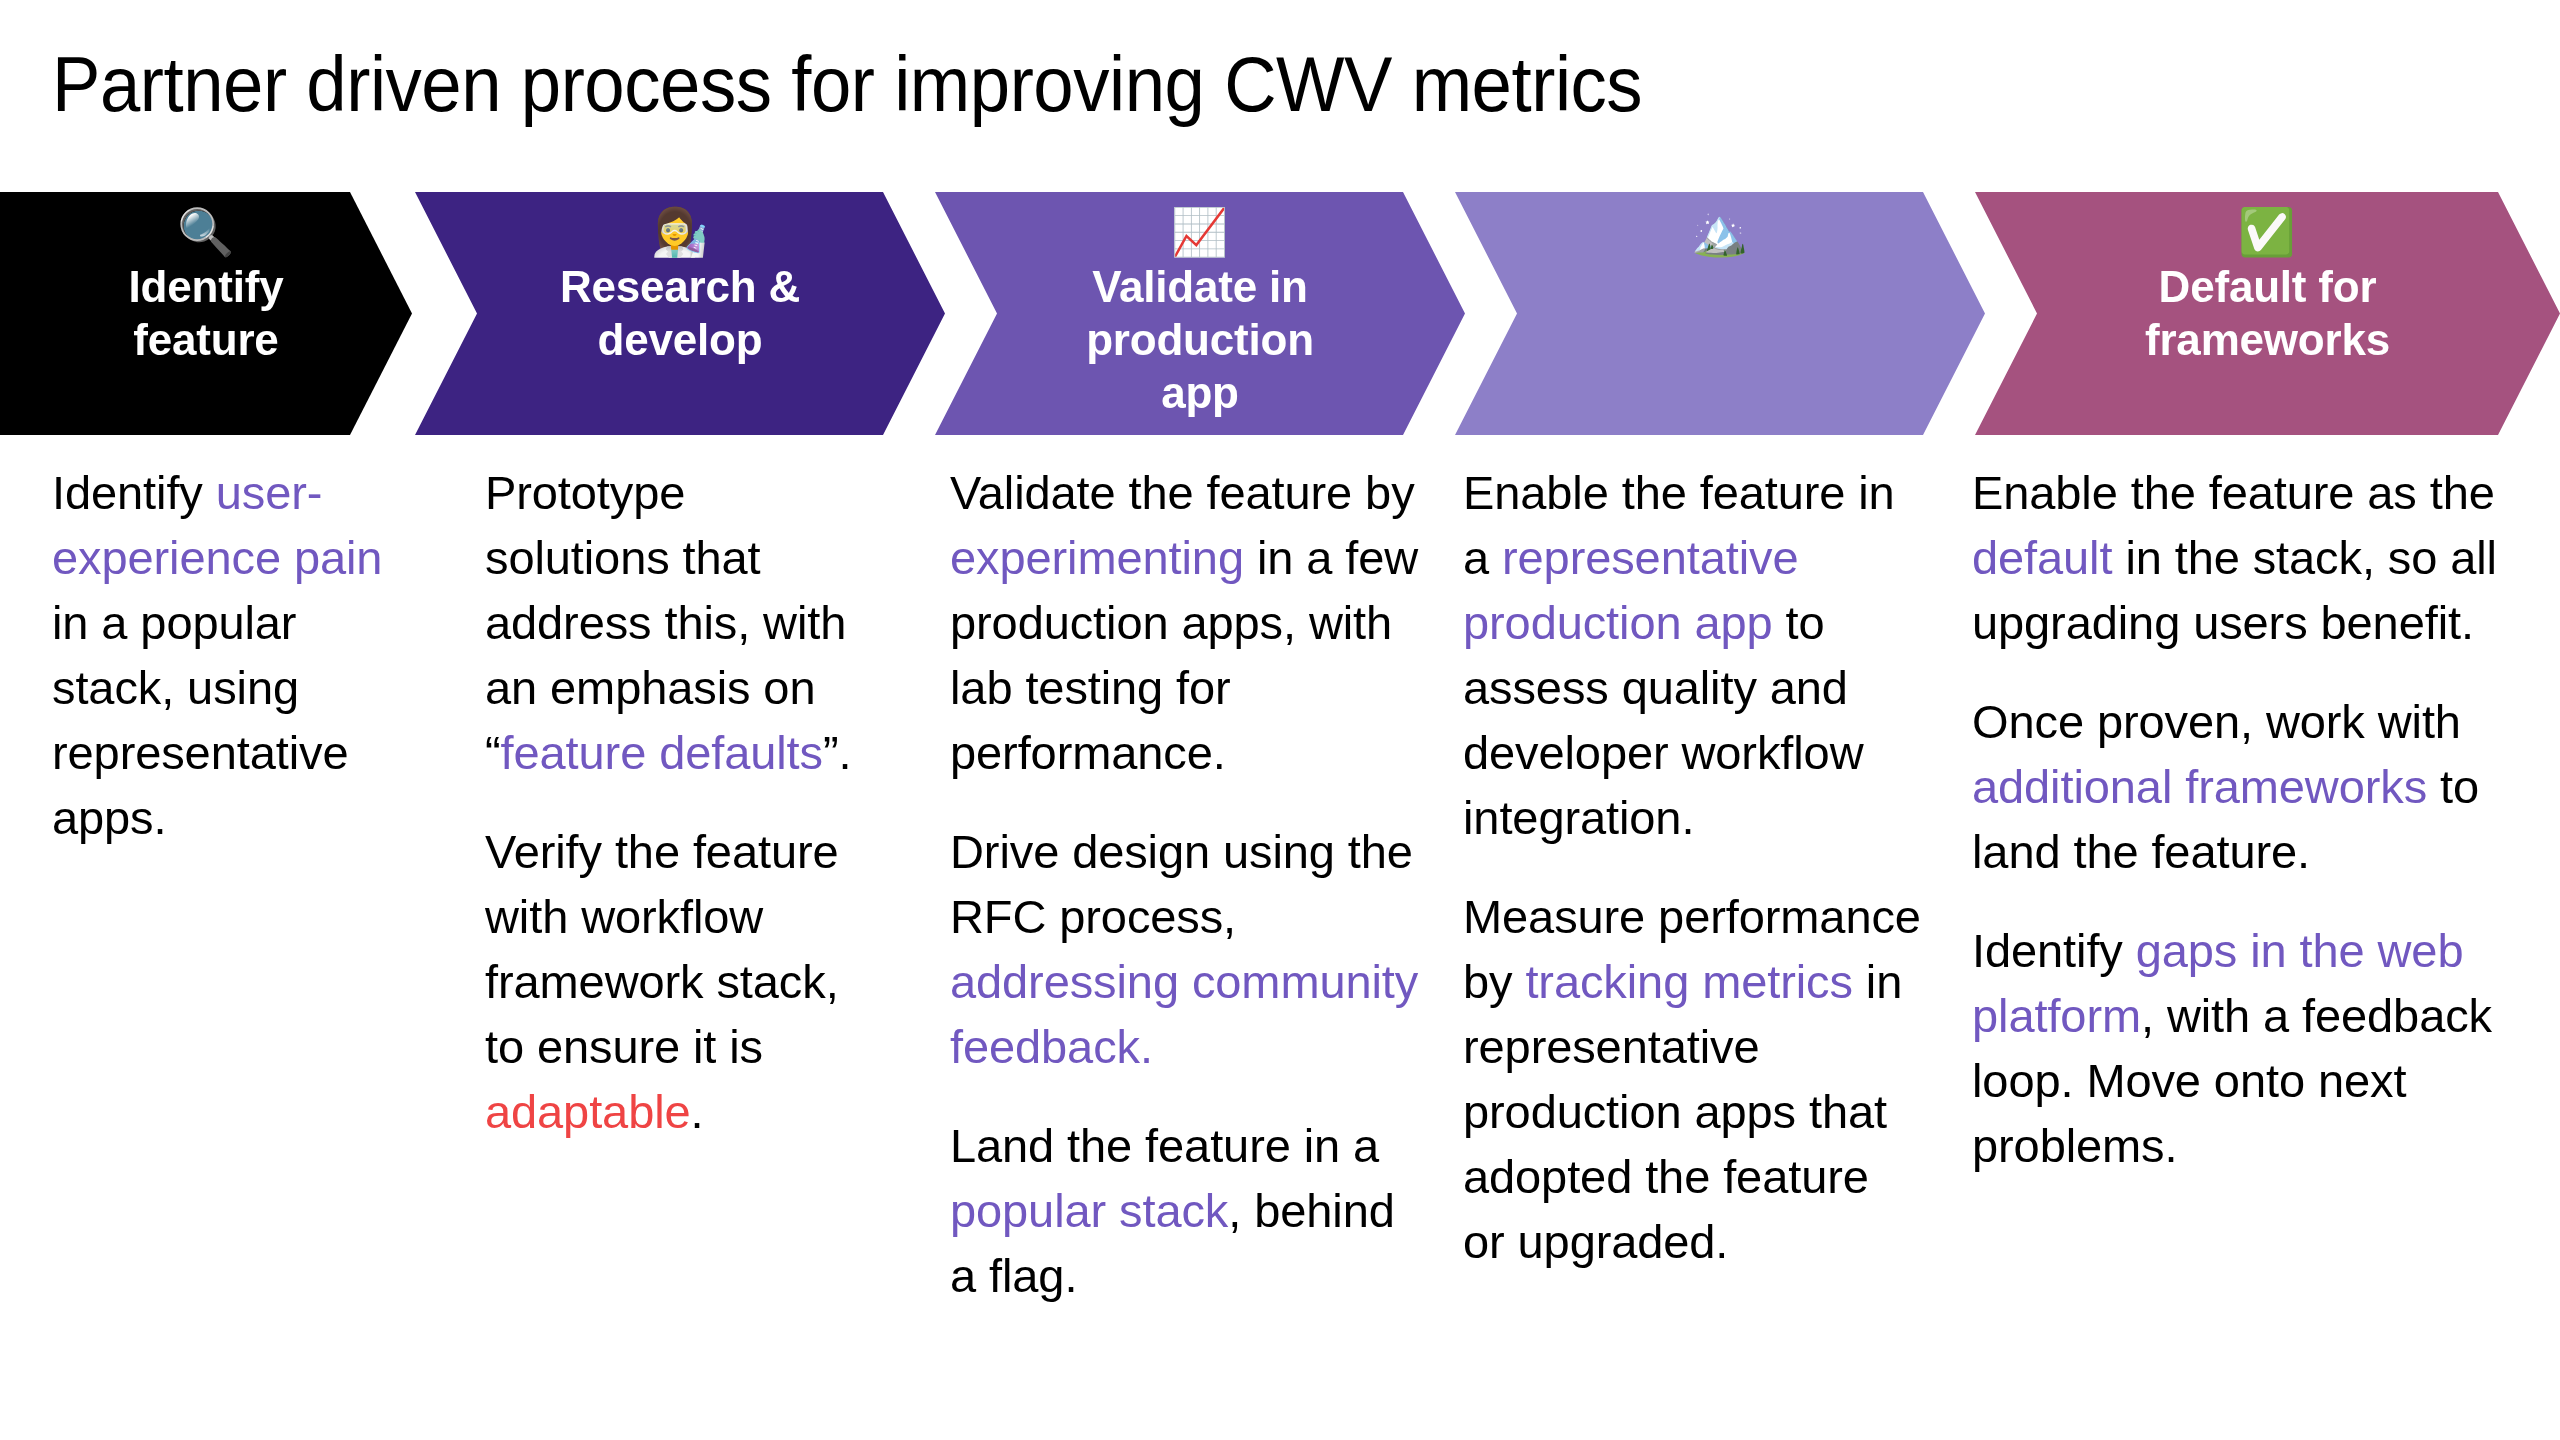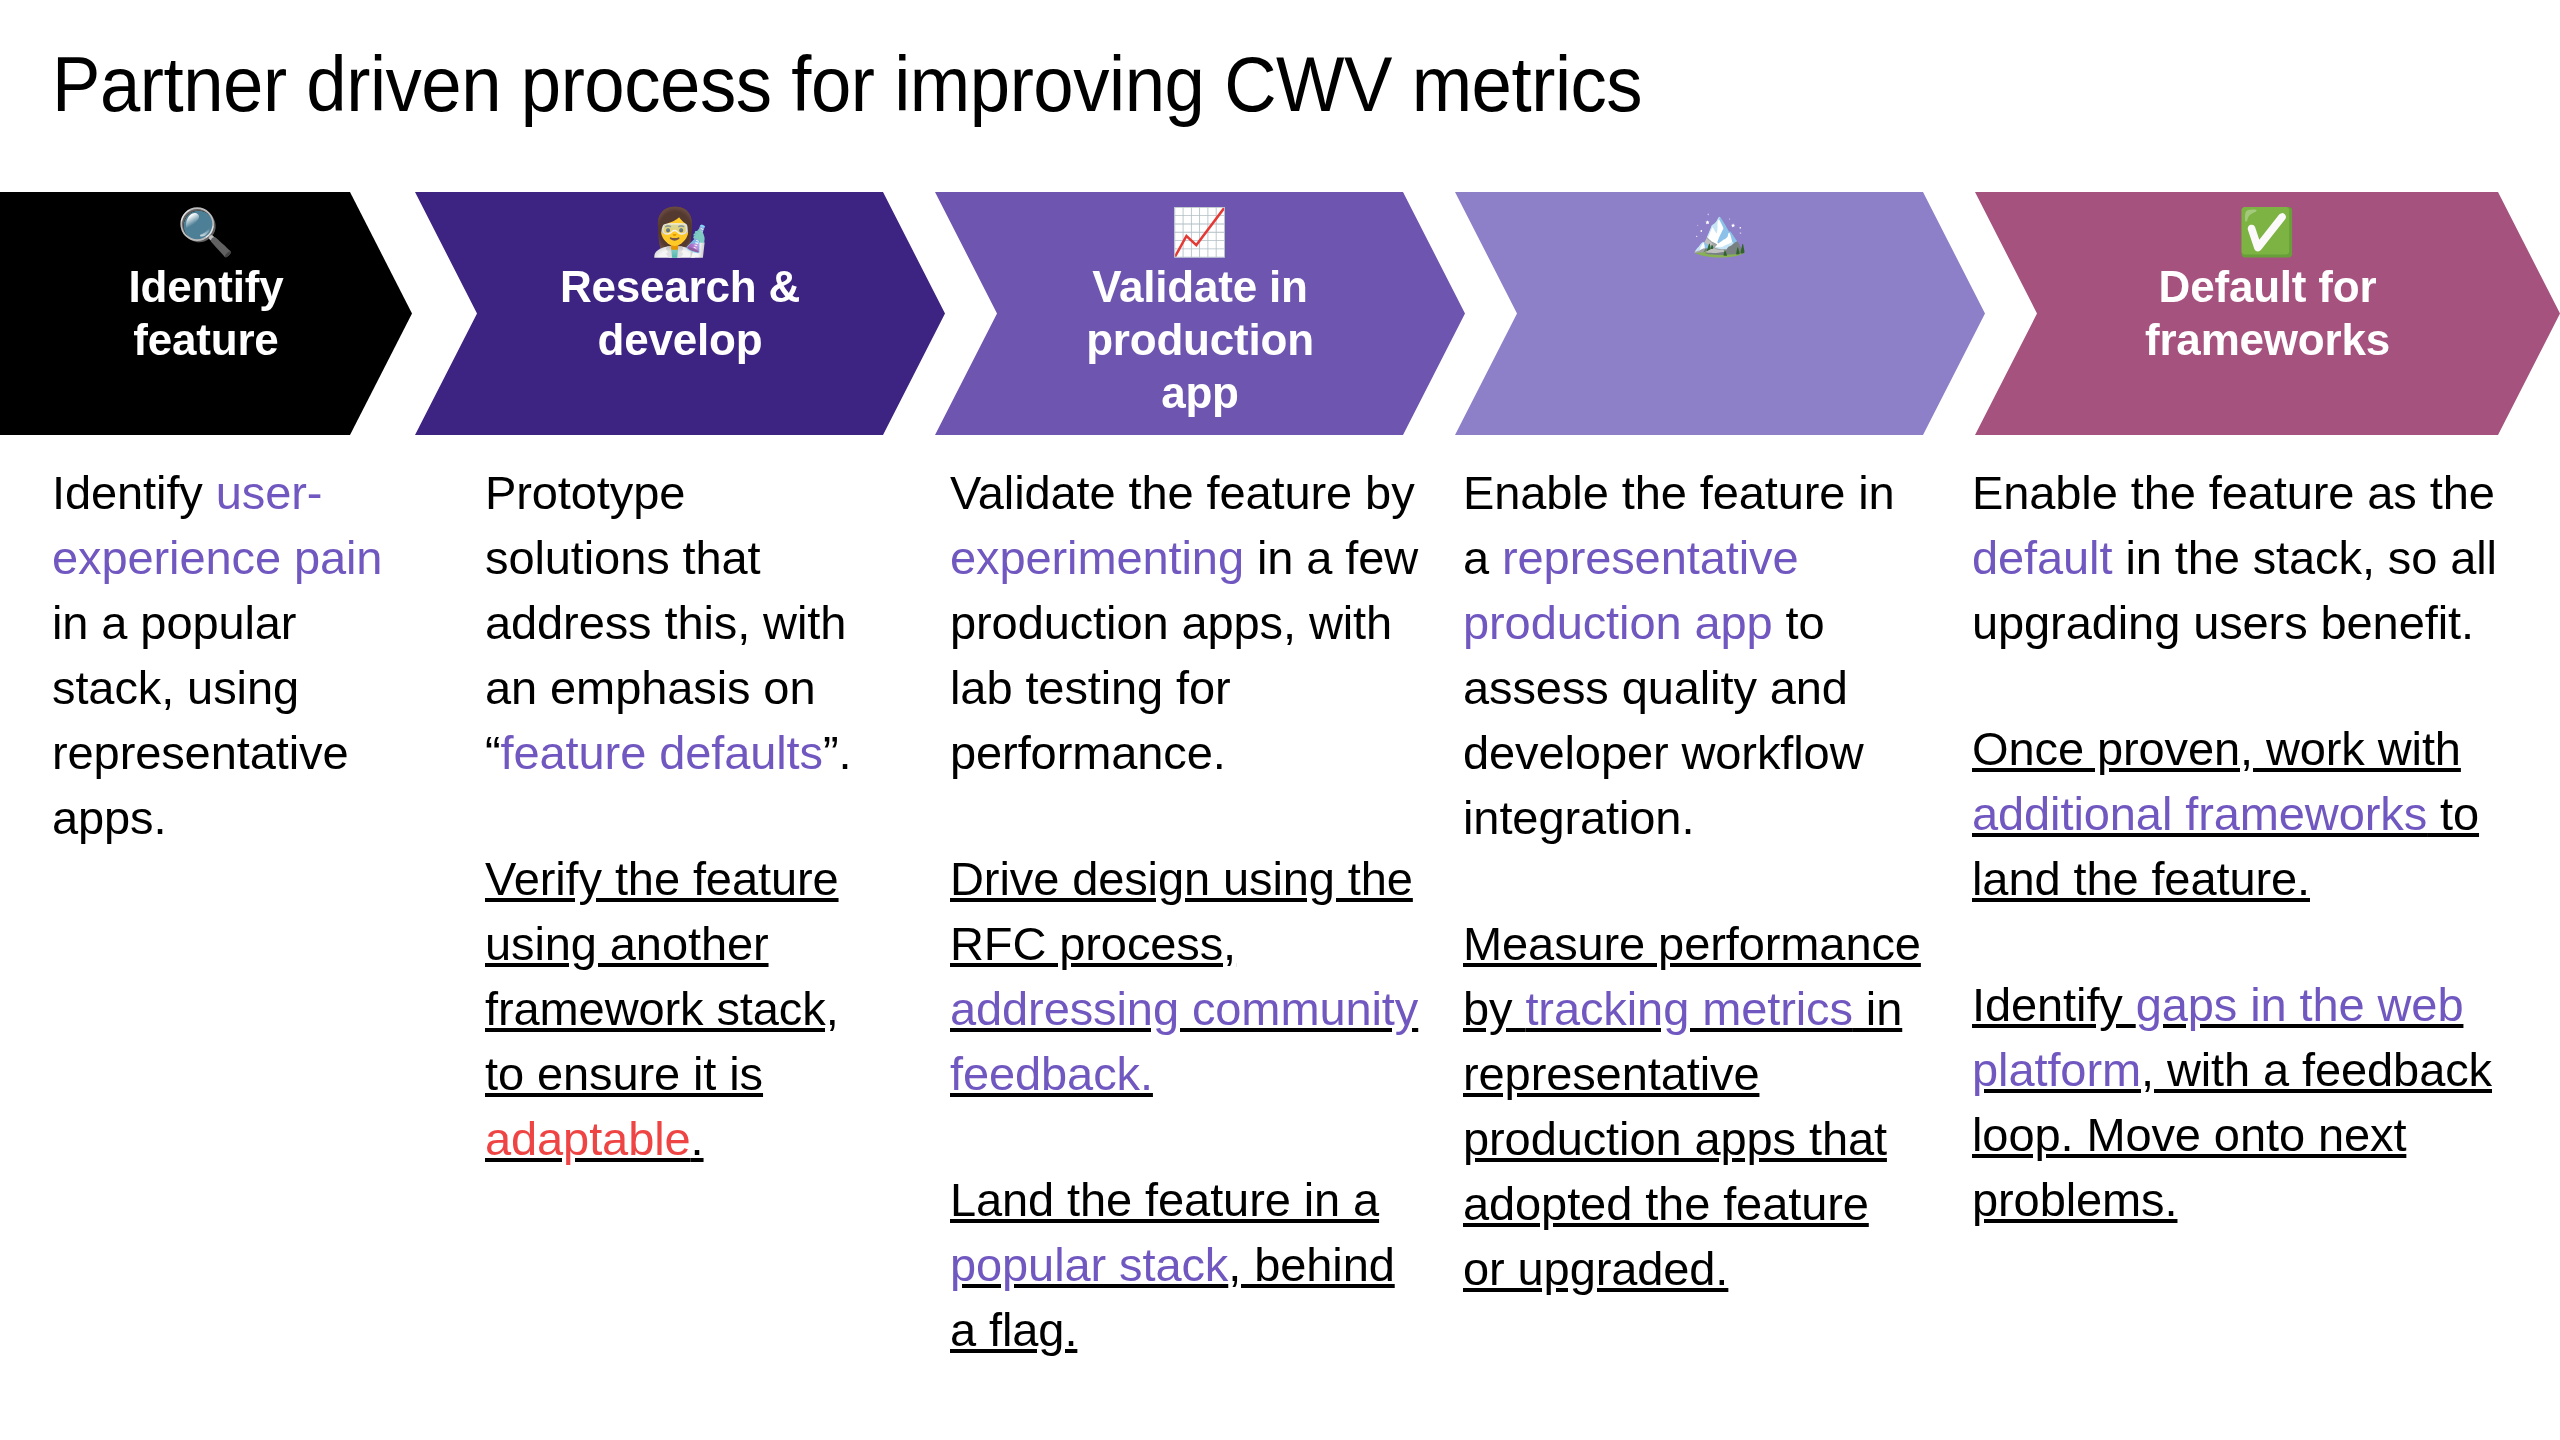--- a/index.html
+++ b/index.html
@@ -89,21 +89,21 @@
     position: absolute;
     top: 0;
   }
   .para {
     font-size: 47px;
     line-height: 65px;
     color: #000000;
     font-weight: 400;
     letter-spacing: -0.1px;
   }
-  .para + .para { margin-top: 61px; text-decoration: underline; }
+  .para + .para { margin-top: 34px; }
   .hl { color: #7158c0; }
   .hl-light { color: #ef4444; }
 </style>
 </head>
 <body>
 
 <div class="slide">
 
   <h1 class="title">Partner driven process for improving CWV metrics</h1>
 
@@ -133,21 +133,21 @@
 frameworks</span>
       </div>
     </div>
 
   <div class="columns">
       <div class="col" style="left: 52px; width: 372px;">
         <p class="para"><span>Identify </span><span class="hl">user-experience pain</span><span> in a popular stack, using representative apps.</span></p>
       </div>
       <div class="col" style="left: 485px; width: 380px;">
         <p class="para"><span>Prototype solutions that address this, with an emphasis on “</span><span class="hl">feature defaults</span><span>”.</span></p>
-        <p class="para"><span>Verify the feature using another framework stack, to ensure it is </span><span class="hl-light">adaptable</span><span>.</span></p>
+        <p class="para"><span>Verify the feature with workflow framework stack, to ensure it is </span><span class="hl-light">adaptable</span><span>.</span></p>
       </div>
       <div class="col" style="left: 1463px; width: 460px;">
         <p class="para"><span>Enable the feature in a </span><span class="hl">representative production app</span><span> to assess quality and developer workflow integration.</span></p>
         <p class="para"><span>Measure performance by </span><span class="hl">tracking metrics</span><span> in representative production apps that adopted the feature or upgraded.</span></p>
       </div>
       <div class="col" style="left: 950px; width: 480px;">
         <p class="para"><span>Validate the feature by </span><span class="hl">experimenting</span><span> in a few production apps, with lab testing for performance.</span></p>
         <p class="para"><span>Drive design using the RFC process, </span><span class="hl">addressing community feedback.</span></p>
         <p class="para"><span>Land the feature in a </span><span class="hl">popular stack</span><span>, behind a flag.</span></p>
       </div>

